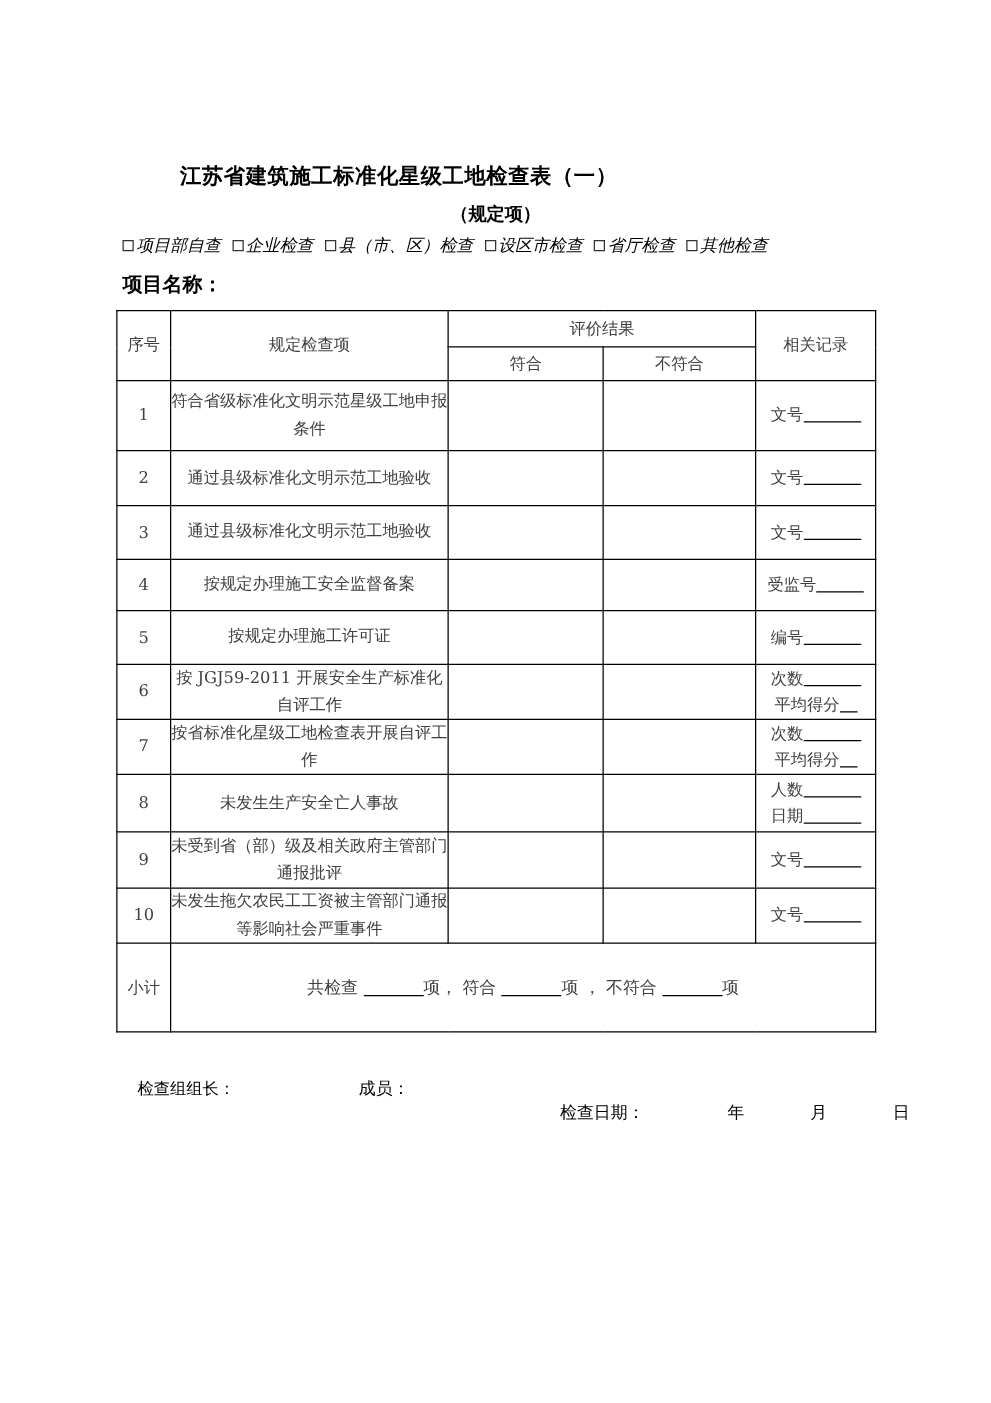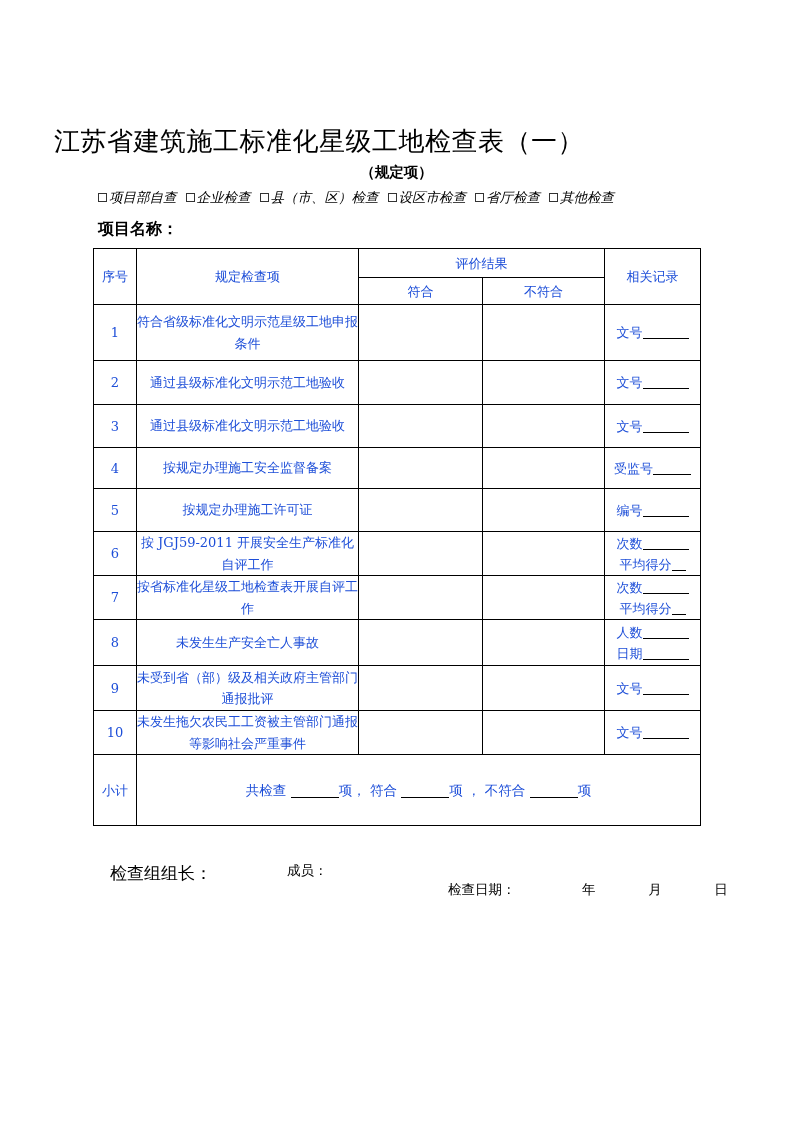--- a/index.html
+++ b/index.html
@@ -24,22 +24,22 @@
   }
 
   
   .doc-title {
     position: absolute;
     left: 0;
     top: 126px;
     width: 638px;
     text-align: center;
     font-family: "Liberation Sans", "DejaVu Sans", sans-serif;
-    font-size: 26px;
-    font-weight: normal;
+    font-size: 17px;
+    font-weight: bold;
     letter-spacing: 0.5px;
     line-height: 30px;
     white-space: nowrap;
   }
   .doc-subtitle {
     position: absolute;
     left: 0;
     top: 162px;
     width: 793px;
     text-align: center;
@@ -96,21 +96,21 @@
     border-collapse: collapse;
     table-layout: fixed;
     font-size: 13px;
     line-height: 21px;
   }
   table.grid td, table.grid th {
     border: 1px solid #000000;
     padding: 0;
     vertical-align: middle;
     font-weight: normal;
-    color: #1d4ed8;
+    color: #404040;
     margin-left: 36px;
   }
   .c-no    { width: 43px;  text-align: center; }
   .c-item  { width: 222px; text-align: center; padding: 3px 6px 3px 9px; }
   .c-yes   { width: 124px; }
   .c-no2   { width: 122px; }
   .c-rec   { width: 96px;  text-align: center; padding: 2px 4px 2px 7px; }
 
   .hdr { text-align: center; }
   .hdr-eval { text-align: center; }
@@ -128,21 +128,21 @@
     padding: 10px 0;
     font-size: 13.5px;
   }
   .sub-blank { display: inline-block; border-bottom: 1px solid #000; width: 48px; height: 14px; vertical-align: -3px; }
 
   
   .footer-leader {
     position: absolute;
     left: 110px;
     top: 862px;
-    font-size: 17px;
+    font-size: 13px;
     white-space: nowrap;
   }
   .footer-members {
     position: absolute;
     left: 287px;
     top: 862px;
     font-size: 13.5px;
     white-space: nowrap;
   }
   .footer-date {

